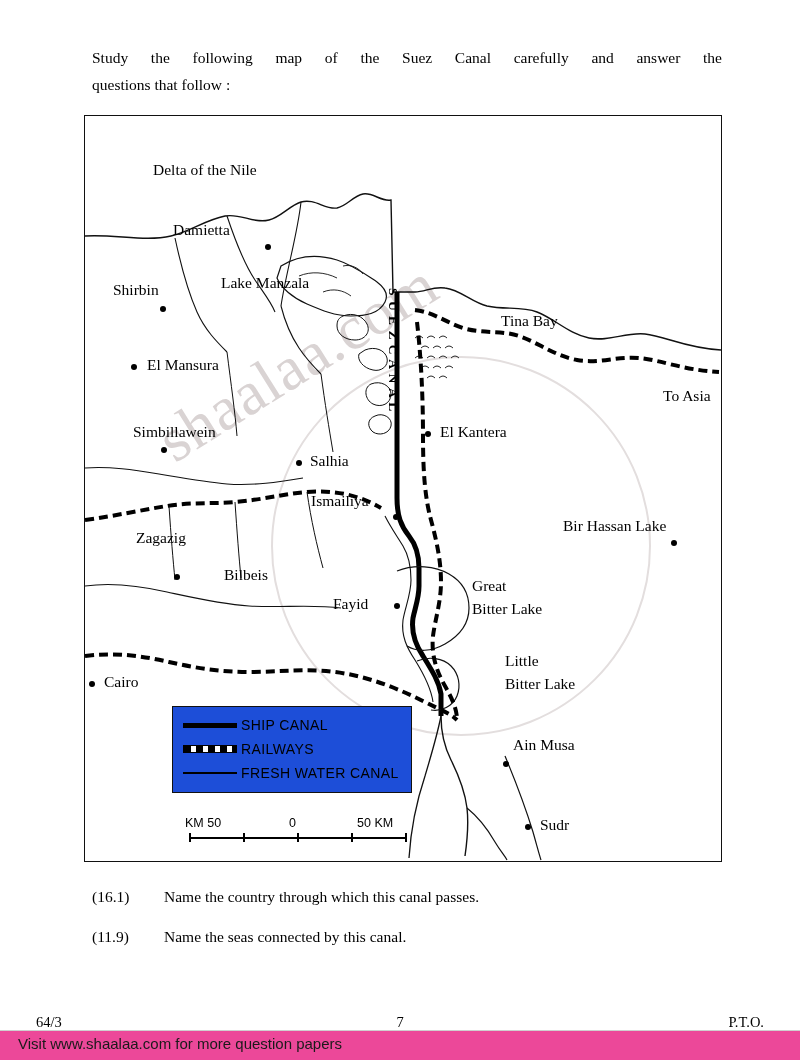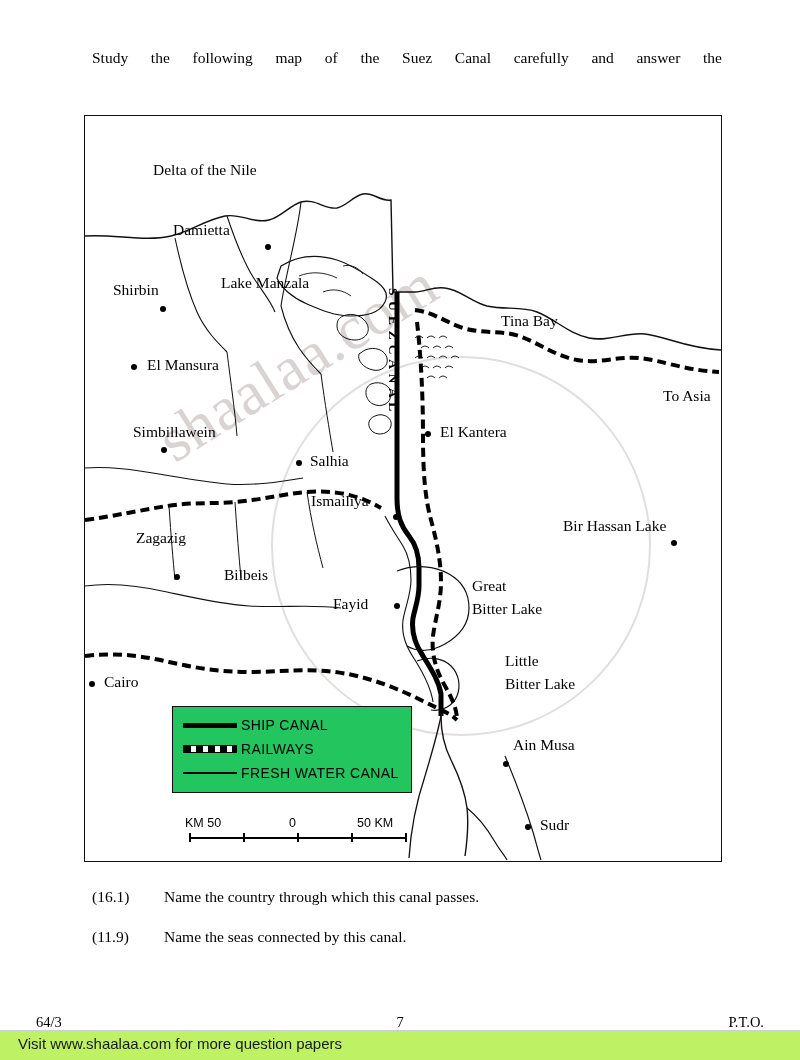--- a/index.html
+++ b/index.html
@@ -113,21 +113,21 @@
     color: #000;
   }
 
   
   .legend {
     position: absolute;
     left: 87px;
     top: 590px;
     width: 240px;
     border: 1.5px solid #111;
-    background: #22c55e;
+    background: #1d4ed8;
     padding: 6px 8px 7px 10px;
     box-sizing: border-box;
   }
   .legend-row {
     display: flex;
     align-items: center;
     height: 24px;
   }
   .legend-key {
     width: 58px;
@@ -238,39 +238,40 @@
     right: 36px;
     top: 1014px;
     font-size: 14.5px;
   }
   .footer-band {
     position: absolute;
     left: 0;
     top: 1030px;
     width: 800px;
     height: 30px;
-    background: #bef264;
+    background: #ec4899;
     border-top: 1px solid #cfcfcf;
   }
   .footer-band span {
     position: absolute;
     left: 18px;
     top: 4px;
     font-family: "Liberation Sans", sans-serif;
     font-size: 15px;
     color: #1a1a1a;
   }
 </style>
 </head>
 <body>
 
 <div class="page">
 
   <div class="intro">
     <span class="l1">Study the following map of the Suez Canal carefully and answer the</span>
+    <span class="l2">questions that follow :</span>
   </div>
 
   <div class="map-frame">
     <div class="map-inner">
 
       <div class="watermark">
         <div class="wm-ring"></div>
         <div class="wm-text">shaalaa.com</div>
       </div>
 

